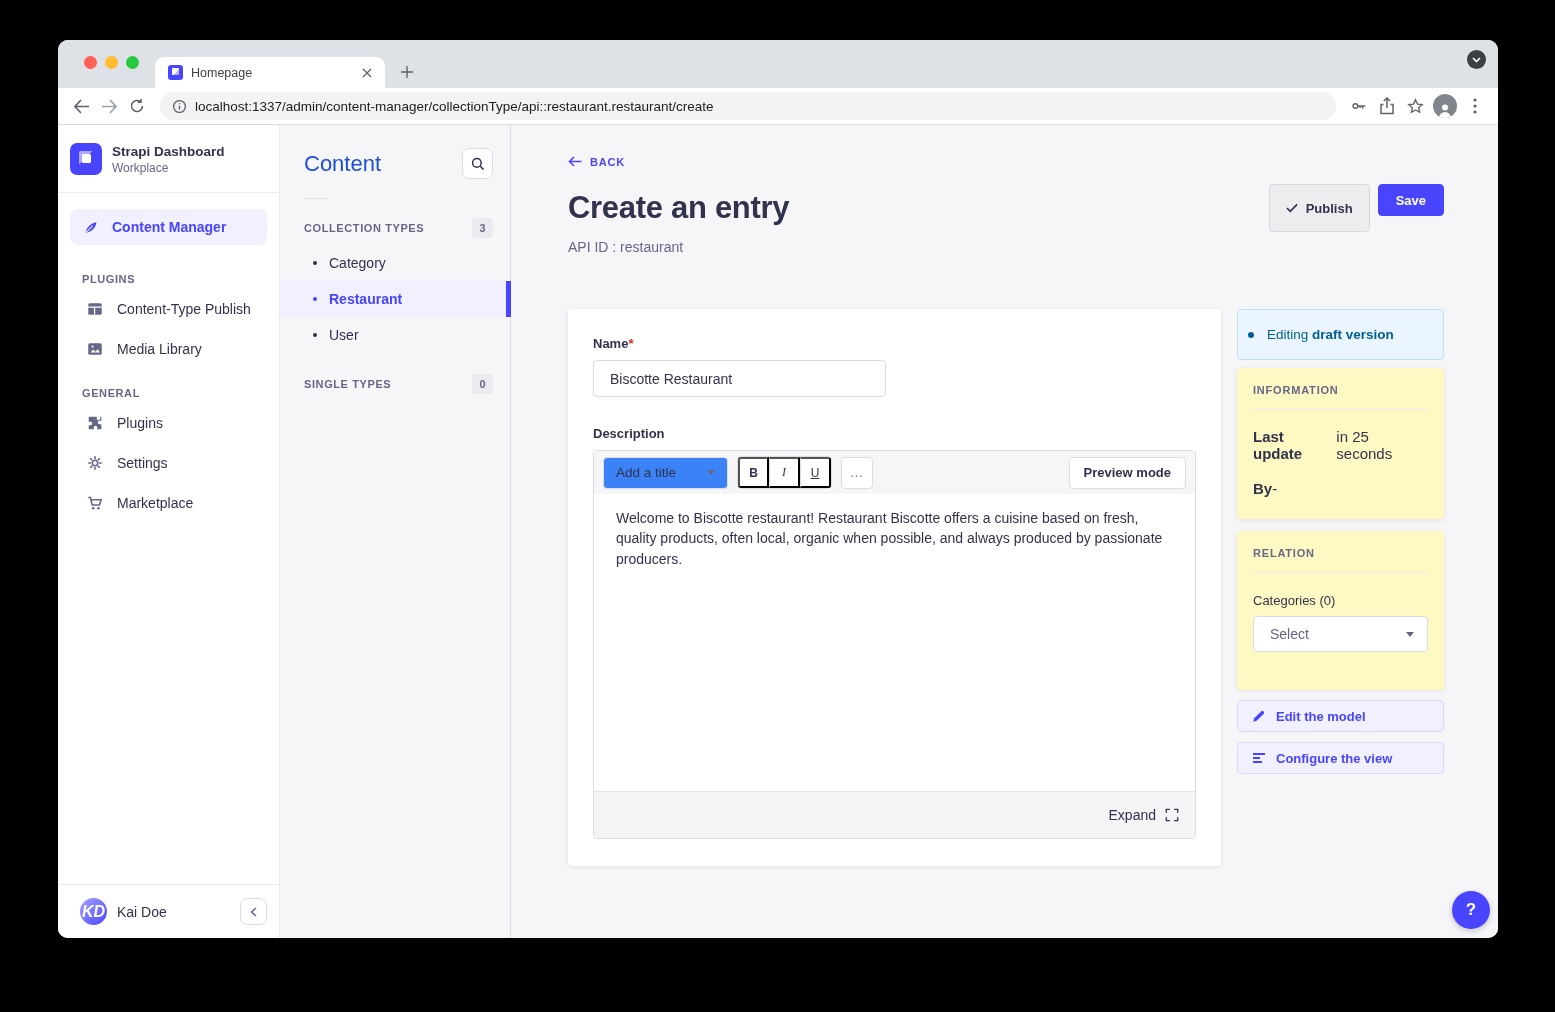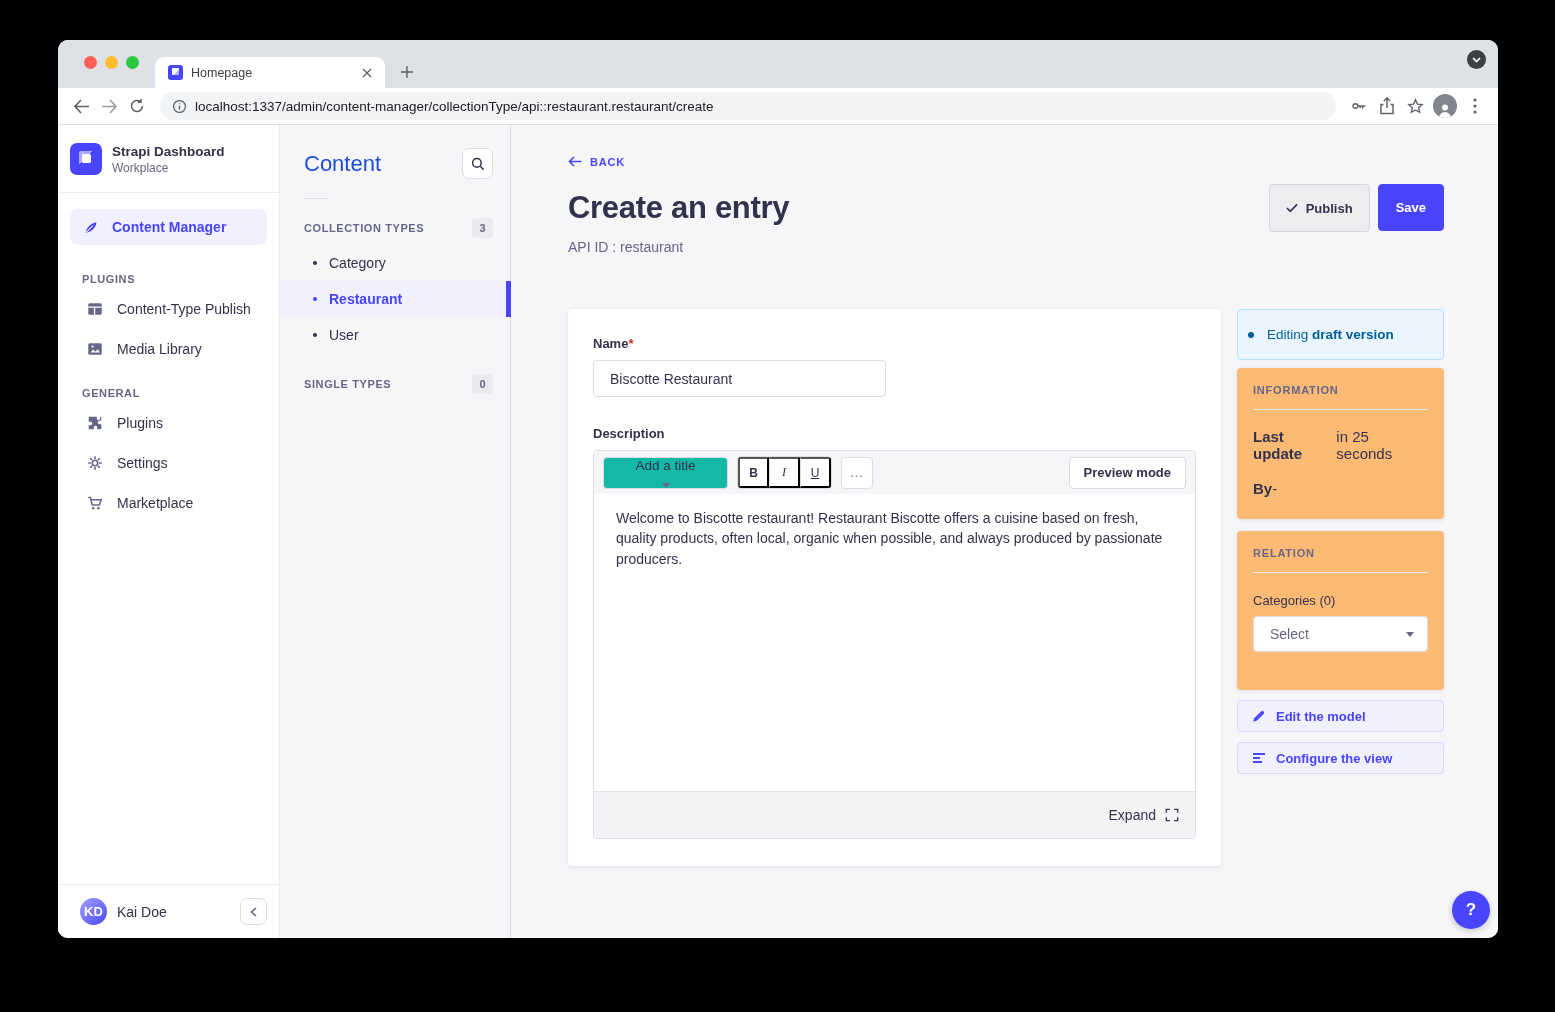--- a/index.html
+++ b/index.html
@@ -47,21 +47,21 @@
   .brand-title { font-size:13.5px; font-weight:bold; color:#32324d; }
   .brand-sub { font-size:12px; color:#666687; margin-top:2px; }
   .cm-item { margin:16px 12px 10px 12px; padding:9px 12px; border-radius:8px; background:#f0f0ff;
              color:#4945ff; font-size:14px; font-weight:bold; display:flex; align-items:center; gap:12px; }
   .side-header { padding:18px 12px 4px 24px; font-size:11px; font-weight:bold; letter-spacing:.6px; color:#666687; }
   .side-item { display:flex; align-items:center; gap:13px; padding:11px 12px 11px 28px; font-size:14px; color:#32324d; }
   .side-item .ic { color:#666687; display:flex; }
   .side-spacer { flex:1; }
   .side-footer { border-top:1px solid #eaeaef; padding:13px 12px 13px 22px; display:flex; align-items:center; gap:10px; }
   .kd-avatar { width:27px; height:27px; border-radius:50%; background:linear-gradient(135deg,#a5a3ff,#4945ff);
-               color:#fff; font-size:13px; font-weight:bold; display:flex; align-items:center; justify-content:center; flex:none; }
+               color:#fff; font-size:16px; font-weight:bold; display:flex; align-items:center; justify-content:center; flex:none;font-style:italic; }
   .kd-name { flex:1; font-size:14px; color:#32324d; }
   .collapse-btn { width:27px; height:27px; border:1px solid #dcdce4; border-radius:7px; background:#fff;
                   display:flex; align-items:center; justify-content:center; color:#666687; }
 
   
   .contentnav { width:231px; background:#f6f6f9; border-right:1px solid #dcdce4; padding-top:23px; flex:none; }
   .cn-titlerow { display:flex; align-items:center; justify-content:space-between; padding:0 17px 0 24px; }
   .cn-title { font-size:22px; font-weight:normal; color:#1d4ed8; }
   .search-btn { width:31px; height:31px; border:1px solid #dcdce4; border-radius:7px; background:#fff;
                 display:flex; align-items:center; justify-content:center; color:#32324d; }
@@ -79,38 +79,38 @@
 
   
   .main { flex:1; position:relative; padding:28px 54px 0 57px; min-width:0; }
   .back-link { display:inline-flex; align-items:center; gap:8px; color:#4945ff;
                font-size:11px; font-weight:bold; letter-spacing:.8px; }
   .title-row { margin-top:13px; display:flex; align-items:center; justify-content:space-between; }
   .page-title { font-size:31px; font-weight:bold; color:#32324d; letter-spacing:-.3px; }
   .hdr-buttons { display:flex; gap:8px; }
   .btn-publish { height:48px; padding:0 16px; background:#ededf0; border:1px solid #d6d6de; border-radius:4px;
                  display:flex; align-items:center; gap:8px; font-size:13px; font-weight:bold; color:#32324d; }
-  .btn-save { height:47px; padding:0 17px; background:#4945ff; border:1px solid #4945ff; border-radius:4px;
+  .btn-save { height:32px; padding:0 17px; background:#4945ff; border:1px solid #4945ff; border-radius:4px;
               display:flex; align-items:center; font-size:13px; font-weight:bold; color:#fff; }
   .page-sub { margin-top:7px; font-size:14px; color:#666687; }
 
   .content-row { margin-top:54px; display:flex; gap:16px; align-items:flex-start; }
   .form-card { flex:1; background:#fff; border-radius:4px; box-shadow:0 1px 4px rgba(33,33,52,.1);
                padding:25px 25px 27px 25px; min-width:0; }
   .field-label { font-size:13px; font-weight:bold; color:#32324d; }
   .req { color:#d02b20; }
   .text-input { display:block; margin-top:8px; width:293px; height:37px; border:1px solid #dcdce4; border-radius:4px;
                 padding:0 16px; font-size:14px; color:#32324d; background:#fff; outline:none;
                 font-family:"Liberation Sans", sans-serif; }
   .desc-block { margin-top:27px; }
   .editor { margin-top:8px; border:1px solid #dcdce4; border-radius:4px; overflow:hidden; }
   .ed-toolbar { background:#f6f6f9; padding:5px 9px; display:flex; align-items:center; gap:9px; }
-  .ed-title-btn { width:125px; height:32px; background:#14b8a6; border:1px solid #dcdce4; border-radius:4px;
+  .ed-title-btn { width:125px; height:32px; background:#3b82f6; border:1px solid #dcdce4; border-radius:4px;
                   display:flex; align-items:center; justify-content:space-between; padding:0 12px;
-                  font-size:13.5px; color:#32324d;flex-direction:column; }
+                  font-size:13.5px; color:#32324d; }
   .caret { width:0; height:0; border-left:4px solid transparent; border-right:4px solid transparent;
            border-top:5px solid #666687; }
   .biu-group { display:flex; border:1px solid #dcdce4; border-radius:4px; overflow:hidden; background:#fff; }
   .biu { width:31px; height:31px; display:flex; align-items:center; justify-content:center;
          font-size:12px; color:#32324d; background:#fff; }
   .biu + .biu { border-left:1px solid #dcdce4; }
   .biu.b { font-weight:bold; }
   .biu.i { font-style:italic; font-family:"Liberation Serif", serif; }
   .biu.u { text-decoration:underline; }
   .more-btn { width:32px; height:32px; background:#fff; border:1px solid #dcdce4; border-radius:4px;
@@ -120,21 +120,21 @@
                  display:flex; align-items:center; font-size:13px; font-weight:bold; color:#32324d; }
   .ed-content { height:297px; background:#fff; padding:14px 22px; font-size:14px; line-height:1.45; color:#32324d; }
   .ed-footer { height:47px; background:#f4f4f7; border-top:1px solid #e3e3ea; display:flex; align-items:center;
                justify-content:flex-end; gap:9px; padding:0 16px; font-size:14px; color:#32324d; }
 
   
   .aside { width:207px; flex:none; display:flex; flex-direction:column; }
   .draft-banner { height:51px; background:#eaf5ff; border:1px solid #b8e1ff; border-radius:4px;
                   display:flex; align-items:center; gap:13px; padding:0 10px; color:#006096; font-size:13.5px; }
   .draft-banner .dot { width:6px; height:6px; border-radius:50%; background:#006096; flex:none; }
-  .aside-card { background:#fdba74; border-radius:4px; box-shadow:0 1px 4px rgba(33,33,52,.1); padding:16px; }
+  .aside-card { background:#fef9c3; border-radius:4px; box-shadow:0 1px 4px rgba(33,33,52,.1); padding:16px; }
   .aside-card.info { margin-top:8px; padding-bottom:22px; }
   .aside-card.relation { margin-top:12px; padding-bottom:38px; }
   .aside-header { font-size:11px; font-weight:bold; letter-spacing:.8px; color:#666687; }
   .aside-divider { height:1px; background:#eaeaef; margin:13px 0 0 0; }
   .info-row { display:flex; justify-content:flex-start; margin-top:18px; font-size:15px; color:#32324d; }
   .info-row .lbl { font-weight:bold; }
   .rel-label { margin-top:20px; font-size:13px; color:#32324d; }
   .rel-select { margin-top:8px; height:36px; border:1px solid #dcdce4; border-radius:4px; background:#fff;
                 display:flex; align-items:center; justify-content:space-between; padding:0 13px 0 16px;
                 font-size:14px; color:#666687; }

